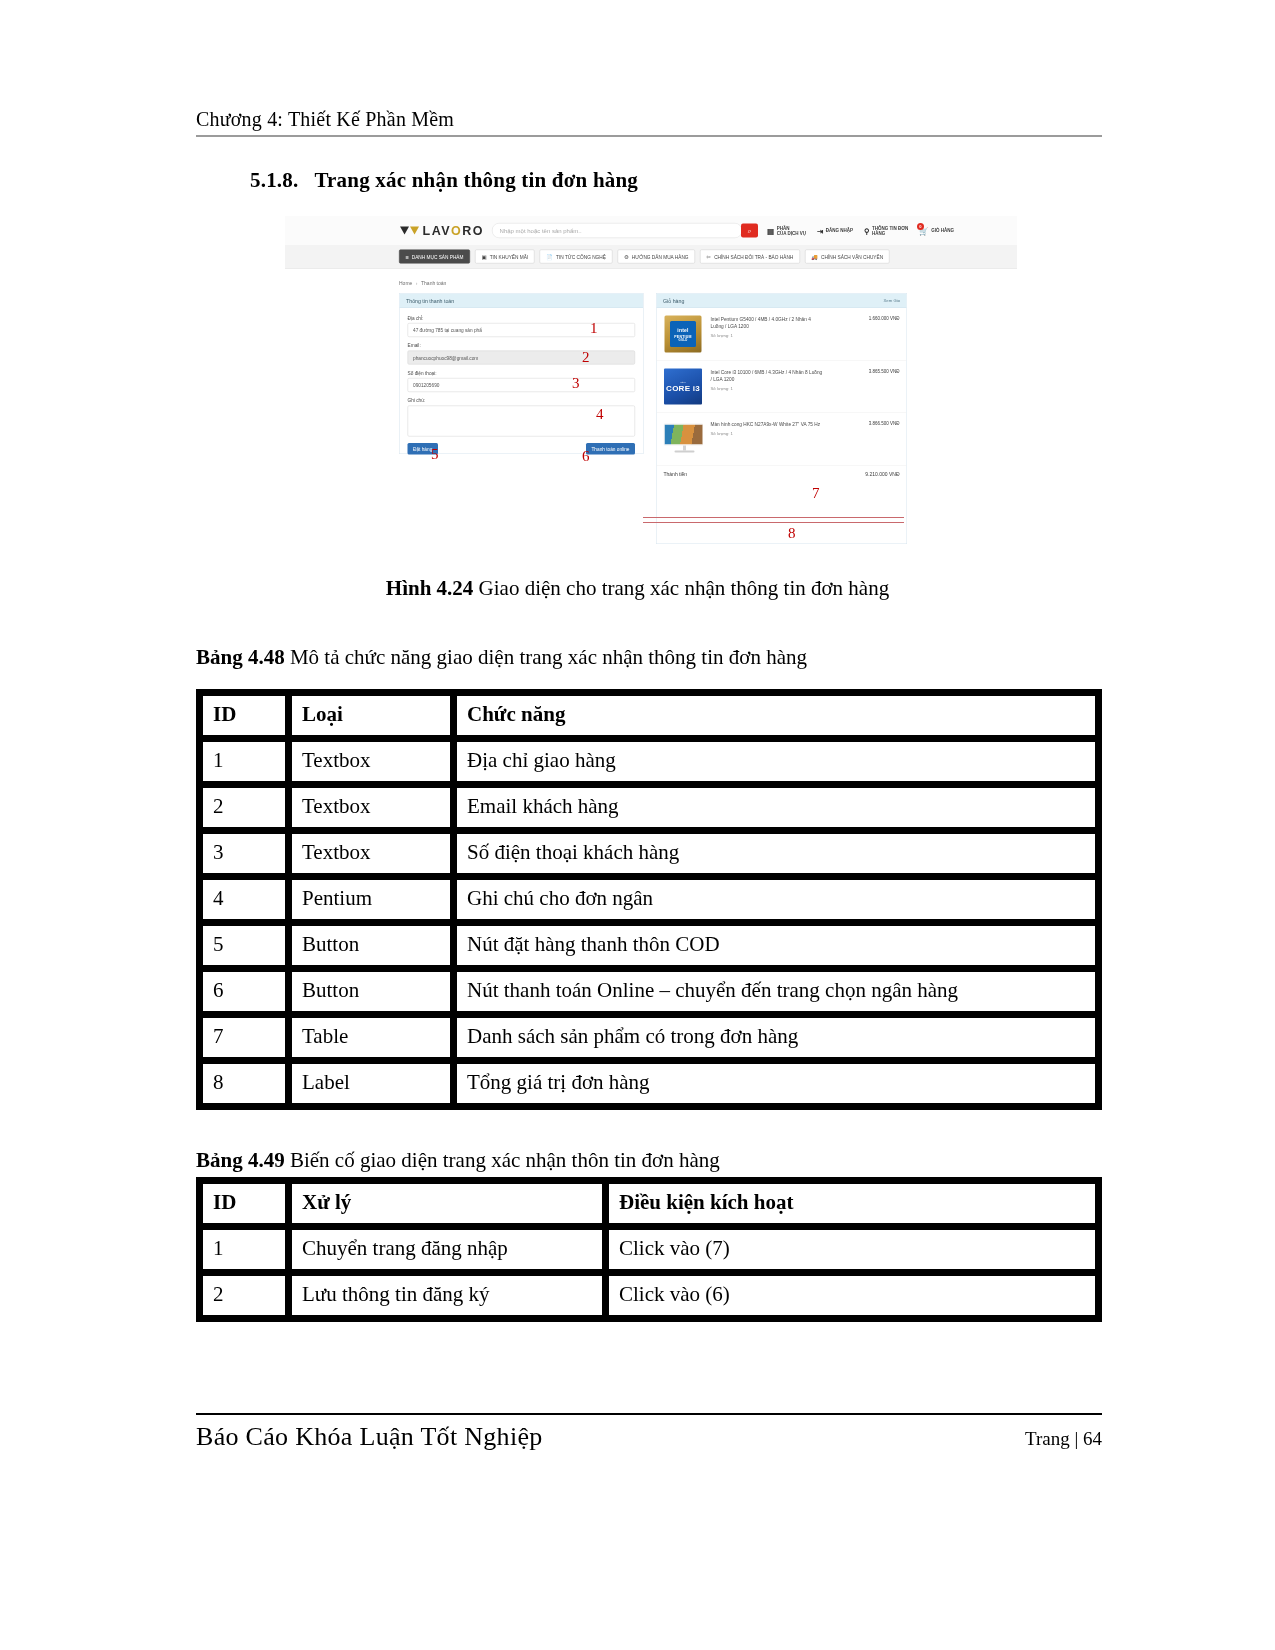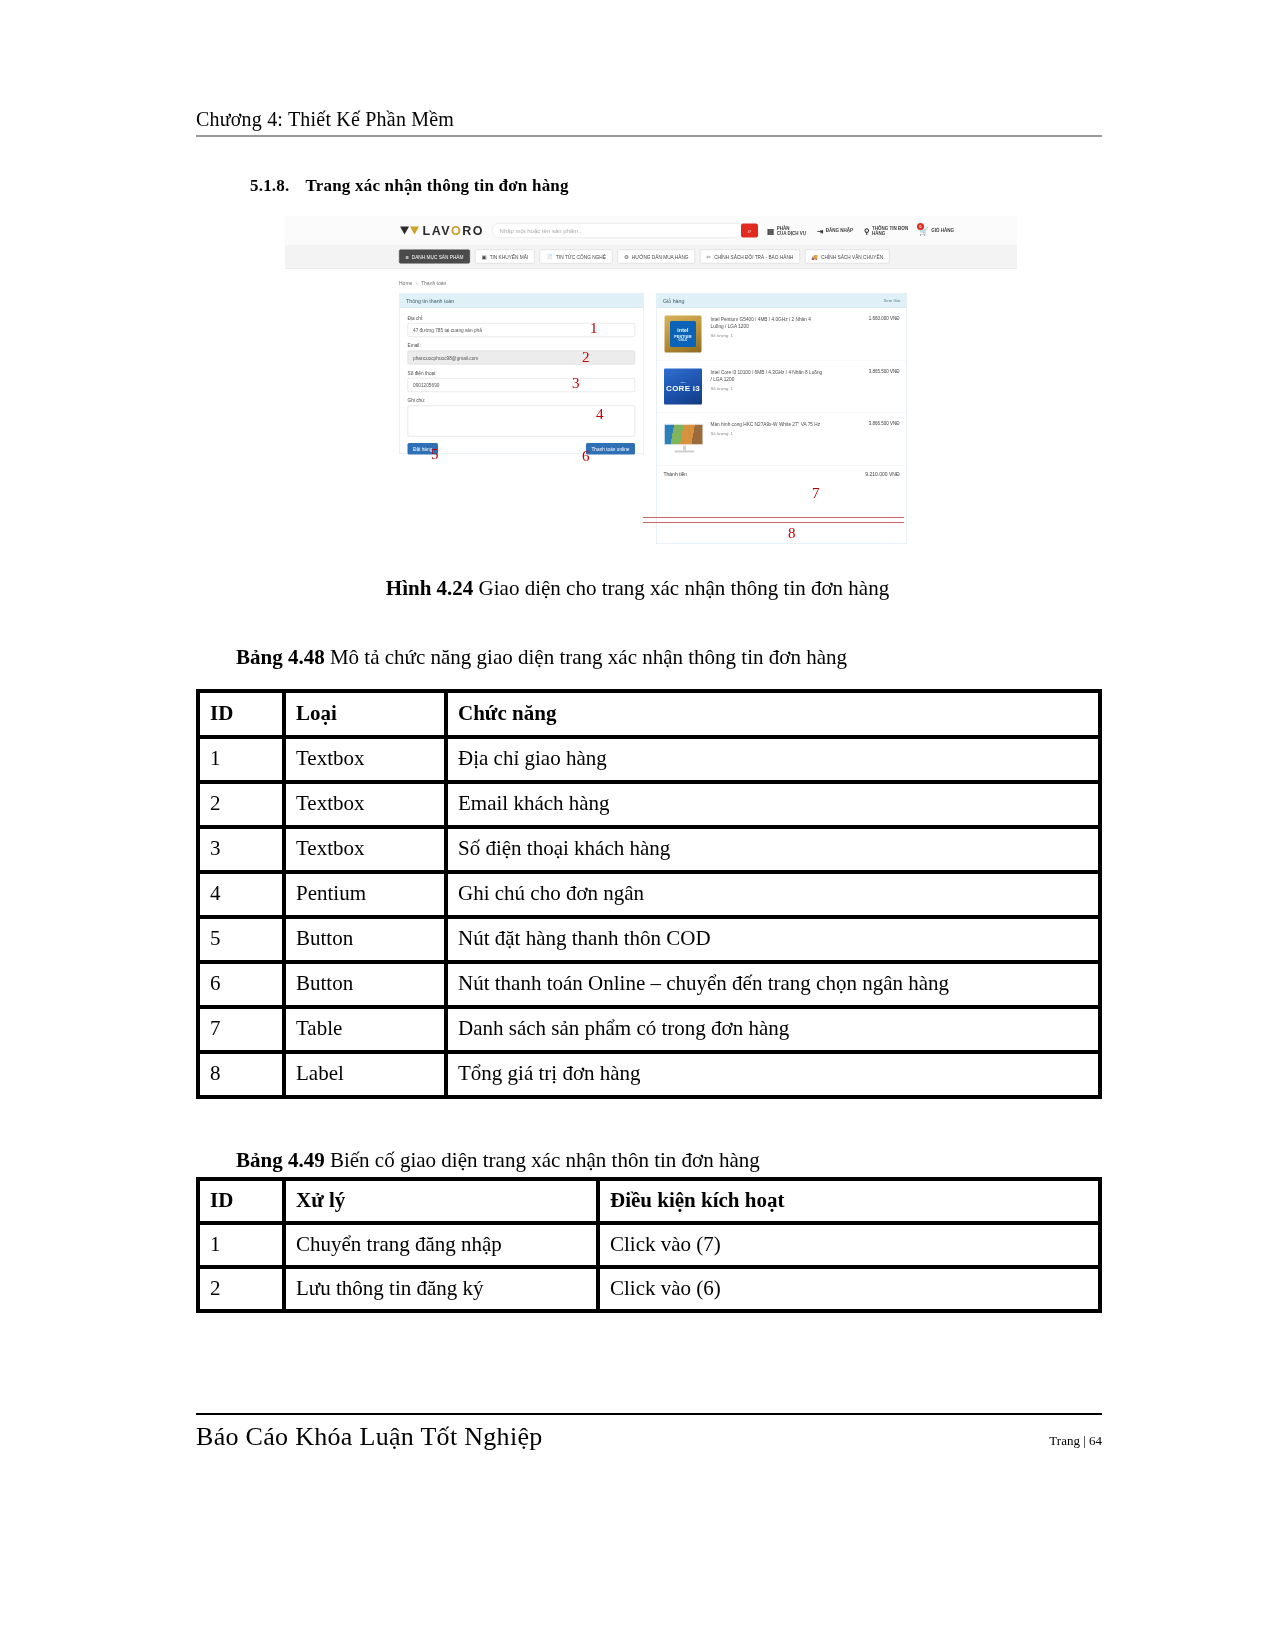--- a/index.html
+++ b/index.html
@@ -37,24 +37,24 @@
   .doc-header .hdr-rule {
     margin-top: 4px;
     border-top: 2px solid #9b9b9b;
     width: 906px;
   }
 
   
   .section-heading {
     position: absolute;
     left: 250px;
-    top: 176px;
+    top: 168px;
     font-family: "Liberation Serif", serif;
     font-weight: bold;
-    font-size: 17px;
+    font-size: 21px;
     letter-spacing: .2px;
   }
   .section-heading .num { margin-right: 16px; }
 
   
   .figure-wrap {
     position: absolute;
     left: 285px;
     top: 209px;
     width: 732px;
@@ -397,35 +397,35 @@
   }
   .fig-caption b { font-weight: bold; margin-top: 35px; }
 
   
   .table-caption {
     position: absolute;
     left: 196px;
     font-size: 21px;
     font-family: "Liberation Serif", serif;
   }
-  .table-caption b { font-weight: bold; margin-left: 40px; }
+  .table-caption b { font-weight: bold; }
   #cap48 { top: 645px; }
   #cap49 { top: 1148px; }
 
   
   table.doc {
     position: absolute;
     left: 196px;
     border-collapse: collapse;
     font-family: "Liberation Serif", serif;
     font-size: 21px;
     background: #fff;
   }
   table.doc td, table.doc th {
-    border: 4px solid #000000;
+    border: 7px solid #000000;
     text-align: left;
     vertical-align: middle;
     padding: 6px 10px 8px 10px;
   }
   table.doc th {
     font-weight: bold;
     font-size: 21px;
   }
   #tbl48 { top: 689px; width: 906px; }
   #tbl48 .c-id { width: 62px; }
@@ -455,21 +455,21 @@
     justify-content: space-between;
     align-items: baseline;
     font-family: "Liberation Serif", serif;
     gap: 16px;
   }
   .footer-left {
     font-size: 26px;
     letter-spacing: .3px;
   }
   .footer-right {
-    font-size: 13px;
+    font-size: 19px;
   }
 </style>
 </head>
 <body>
 
 <div class="page">
 
   <div class="doc-header">
     <div class="hdr-text">Chương 4: Thiết Kế Phần Mềm</div>
     <div class="hdr-rule"></div>

